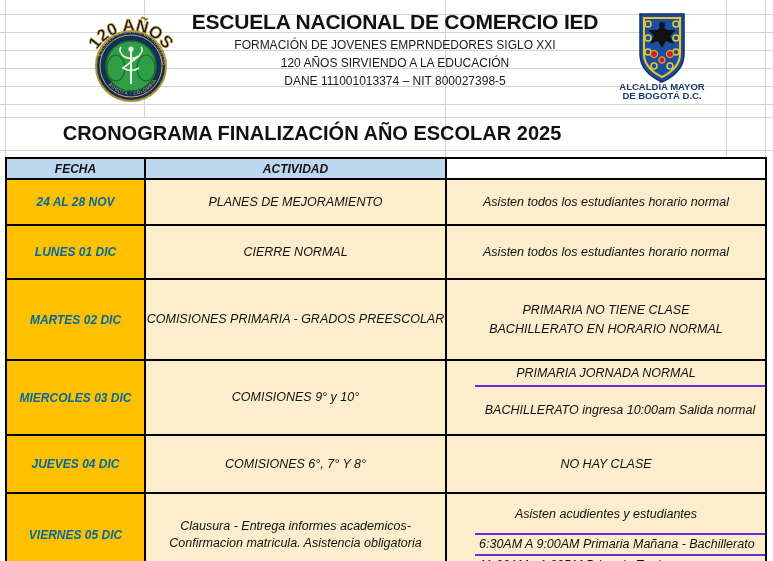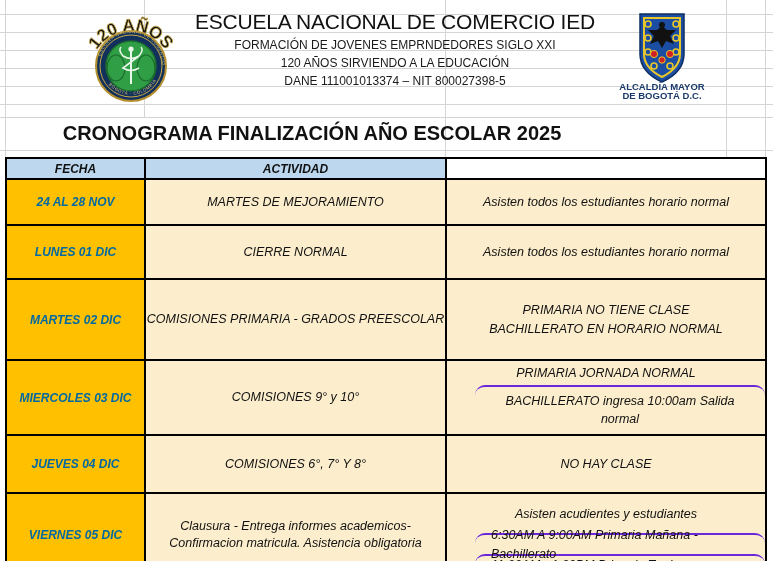--- a/index.html
+++ b/index.html
@@ -27,21 +27,21 @@
     position:absolute;left:82px;top:6px;width:98px;height:100px;
   }
   #bogota-logo{
     position:absolute;left:604px;top:10px;width:116px;height:92px;
   }
   #header-text{
     position:absolute;left:190px;top:10px;width:410px;
     text-align:center;
   }
   #header-title{
-    font-size:21px;font-weight:normal;color:#111;letter-spacing:-0.2px;
+    font-size:21px;font-weight:bold;color:#111;letter-spacing:-0.2px;
     white-space:nowrap;
   }
   .header-sub{
     font-size:12px;color:#1a1a1a;margin-top:4px;white-space:nowrap;
   }
 
   
   #doc-title{
     position:absolute;left:0;top:122px;width:624px;
     text-align:center;
@@ -89,23 +89,22 @@
     background:#fceecd;
     text-align:center;
     font-size:12.5px;color:#111;
     padding:3px 6px;
     line-height:1.45;
   }
   td.obs-split{padding:0;}
   .obs-sub{
     display:flex;align-items:center;justify-content:center;
     font-size:12.5px;color:#111;
-    padding:2px 16px;
+    padding:2px 4px;
     box-sizing:border-box;
-    border-radius:10px;
   }
   .obs-sub.left{justify-content:flex-start;text-align:left;}
   .obs-sub + .obs-sub{border-top:2px solid #6d28d9;margin-left:28px;}
   .obs-line{display:block;}
 </style>
 </head>
 <body>
 
 <div id="grid-backdrop">
   <div class="grid-h" style="top:14px"></div>
@@ -209,21 +208,21 @@
     <tr>
       <th class="head-cell">FECHA</th>
       <th class="head-cell">ACTIVIDAD</th>
       <th class="head-blank"></th>
     </tr>
   </thead>
   <tbody>
 
     <tr style="height:46px">
       <td class="fecha-cell">24 AL 28 NOV</td>
-      <td class="act-cell">MARTES DE MEJORAMIENTO</td>
+      <td class="act-cell">PLANES DE MEJORAMIENTO</td>
       <td class="obs-cell">Asisten todos los estudiantes horario normal</td>
     </tr>
 
     <tr style="height:54px">
       <td class="fecha-cell">LUNES 01 DIC</td>
       <td class="act-cell">CIERRE NORMAL</td>
       <td class="obs-cell">Asisten todos los estudiantes horario normal</td>
     </tr>
 
     <tr style="height:81px">

